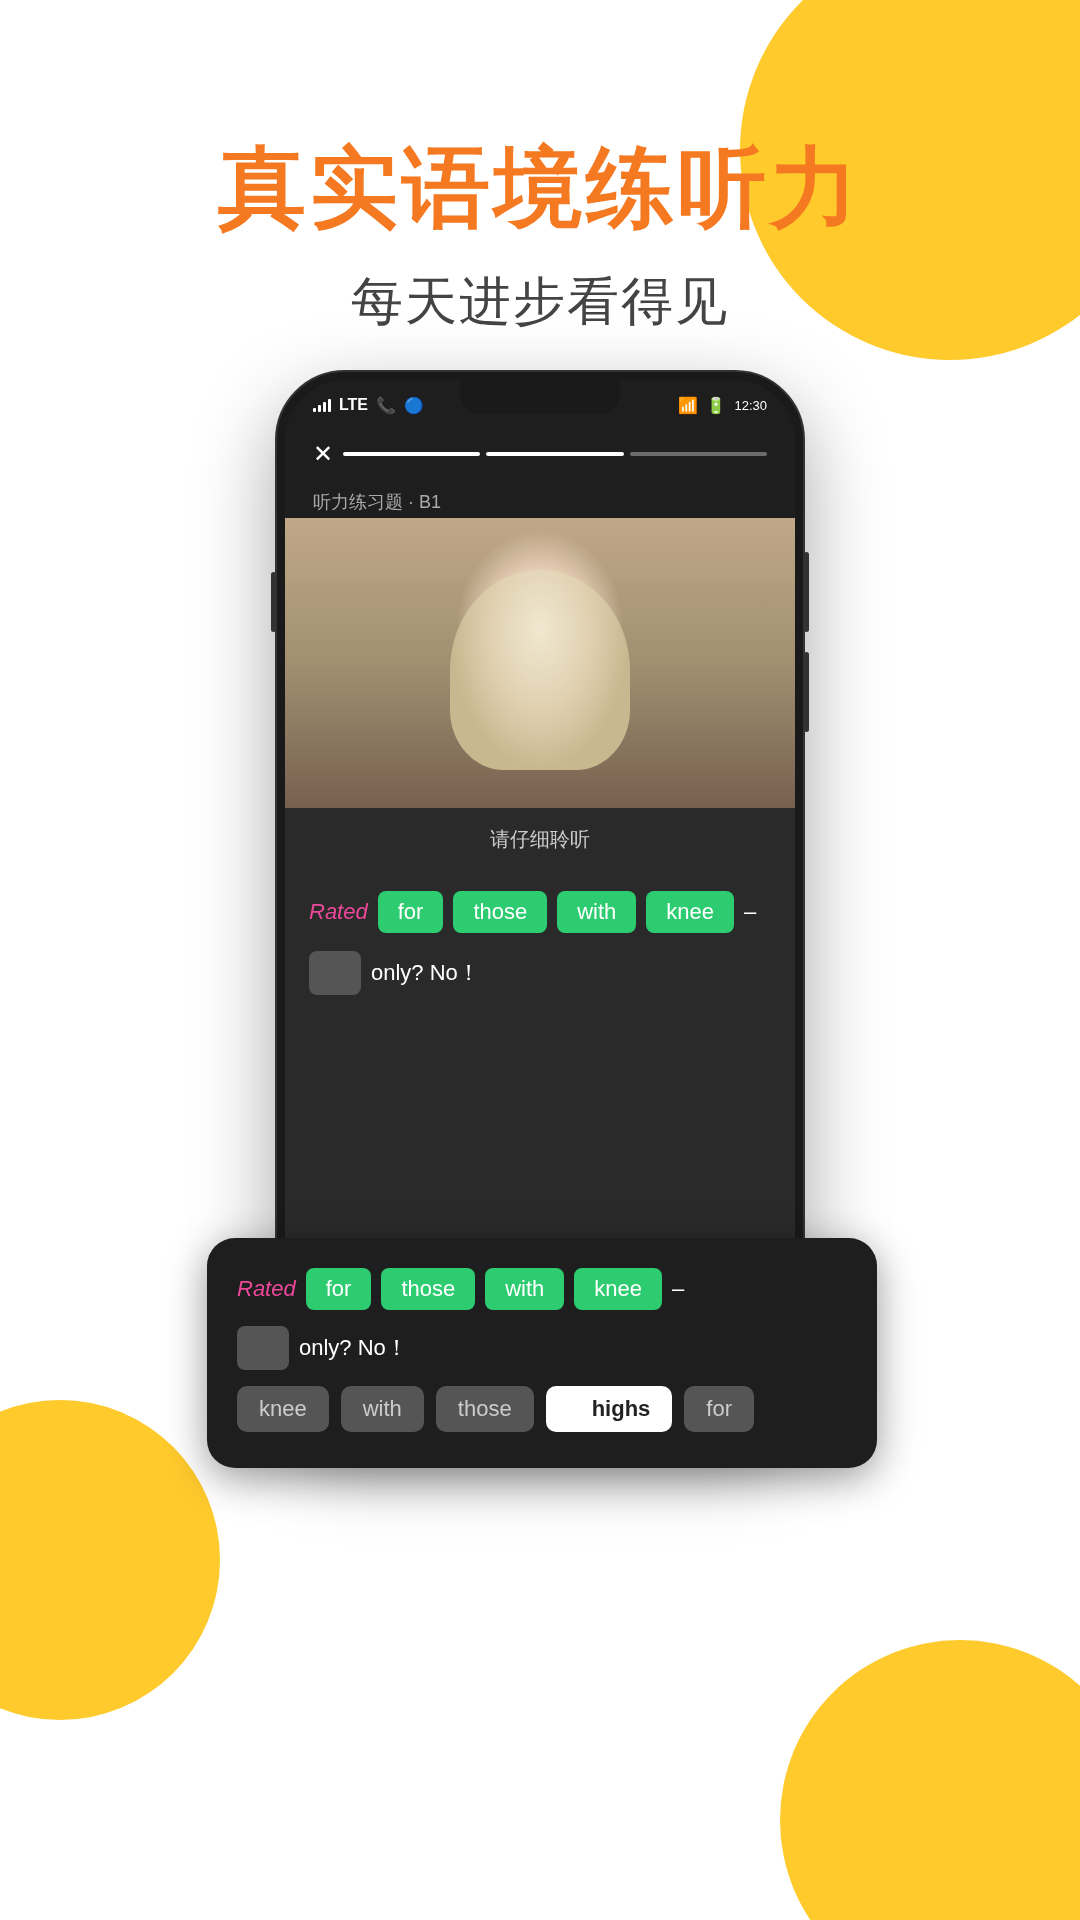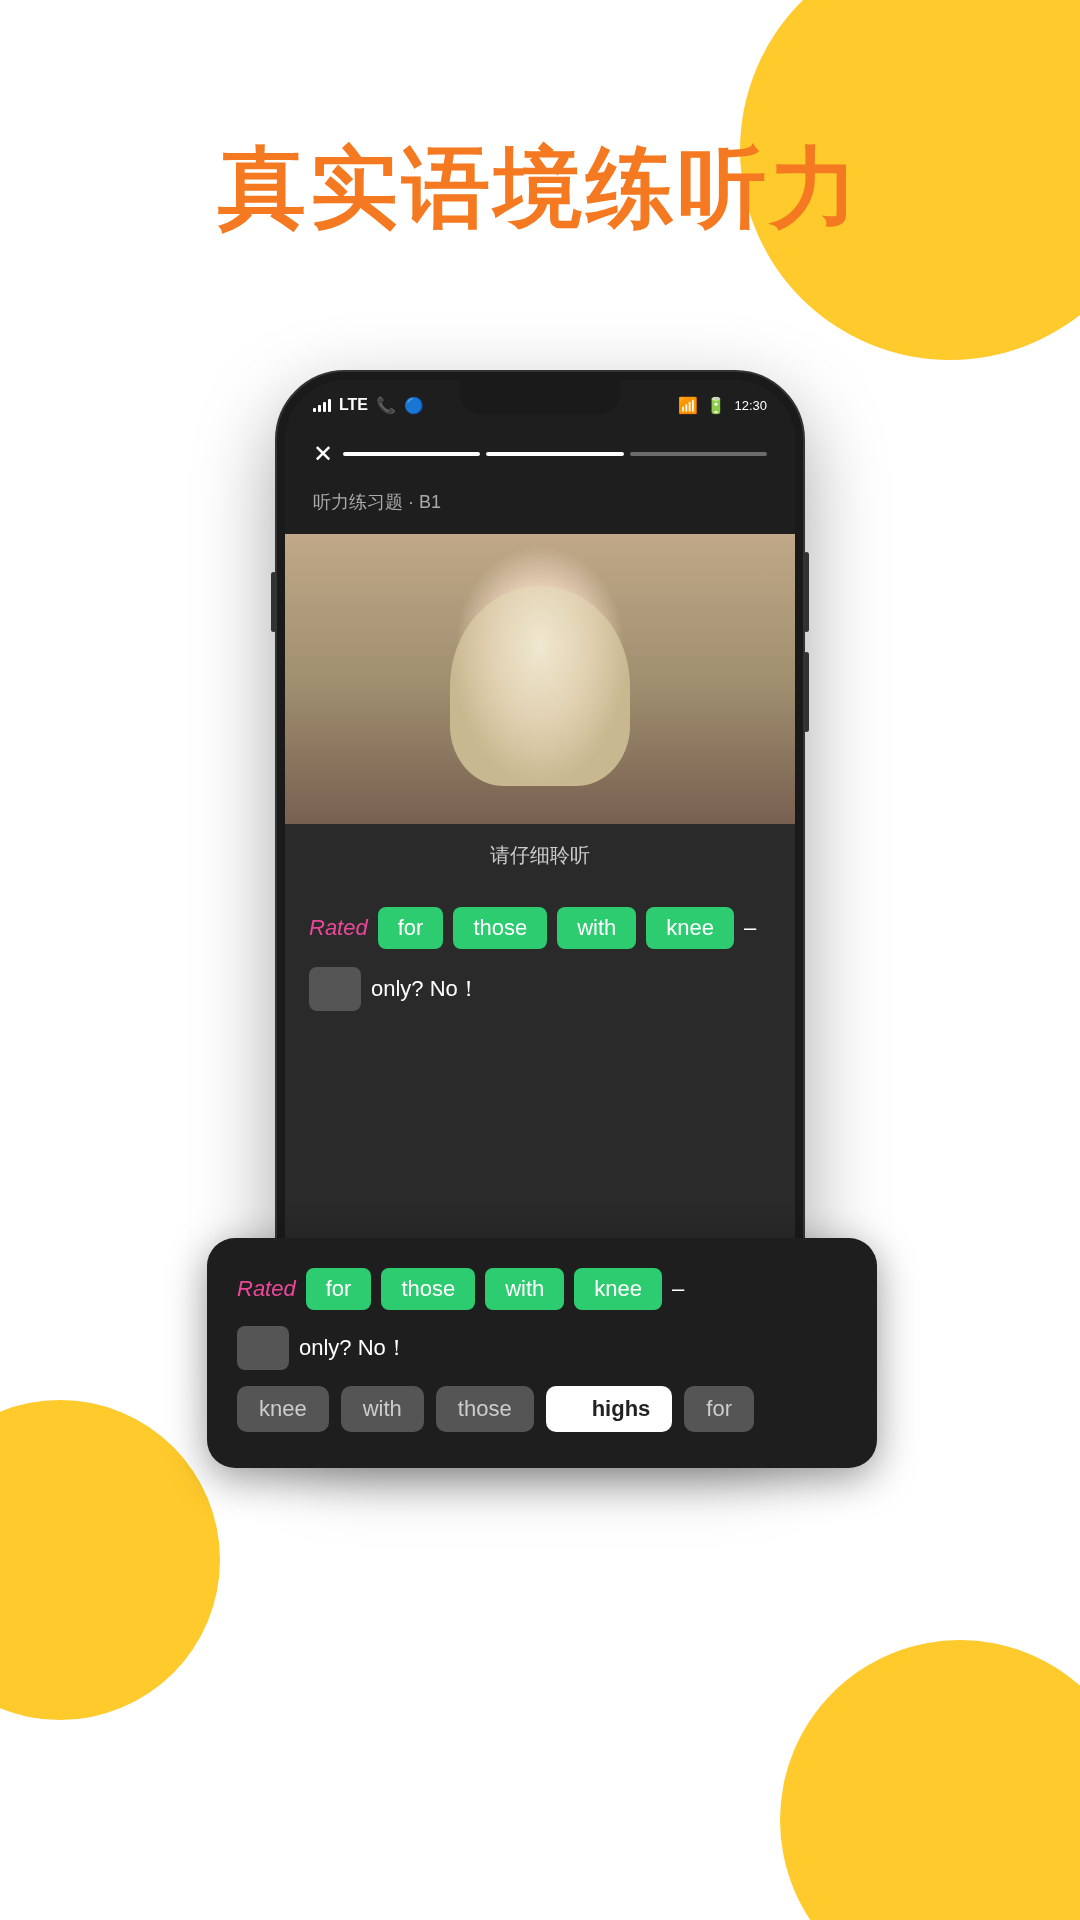--- a/index.html
+++ b/index.html
@@ -204,21 +204,21 @@
       background: white;
     }
 
     .prog-bar.inactive {
       background: rgba(255,255,255,0.35);
     }
 
     
     .exercise-label {
       background: #1e1e1e;
-      padding: 8px 28px 20px 28px;
+      padding: 8px 28px 4px 28px;
       color: #aaaaaa;
       font-size: 18px;
     }
 
     
     .video-area {
       width: 100%;
       height: 290px;
       background: linear-gradient(135deg, #c8b8a8 0%, #a89888 30%, #b8a898 60%, #888 100%);
       position: relative;
@@ -380,20 +380,21 @@
   </style>
 </head>
 <body>
 
 <div class="circle-top-right"></div>
 <div class="circle-bottom-left"></div>
 <div class="circle-bottom-right"></div>
 
 <div class="header-section">
   <div class="main-title">真实语境练听力</div>
+  <div class="sub-title">每天进步看得见</div>
 </div>
 
 <div class="phone-container">
   <div class="phone-shell">
 
     <div class="side-btn-right"></div>
     <div class="side-btn-right2"></div>
     <div class="side-btn-left"></div>
 
     <div class="phone-screen">

